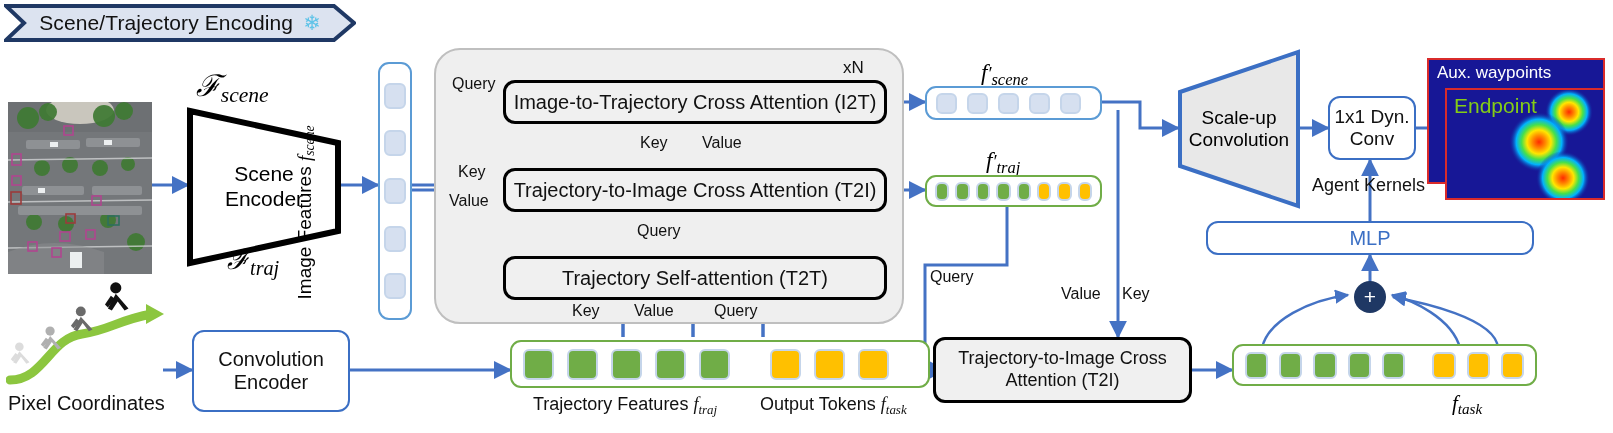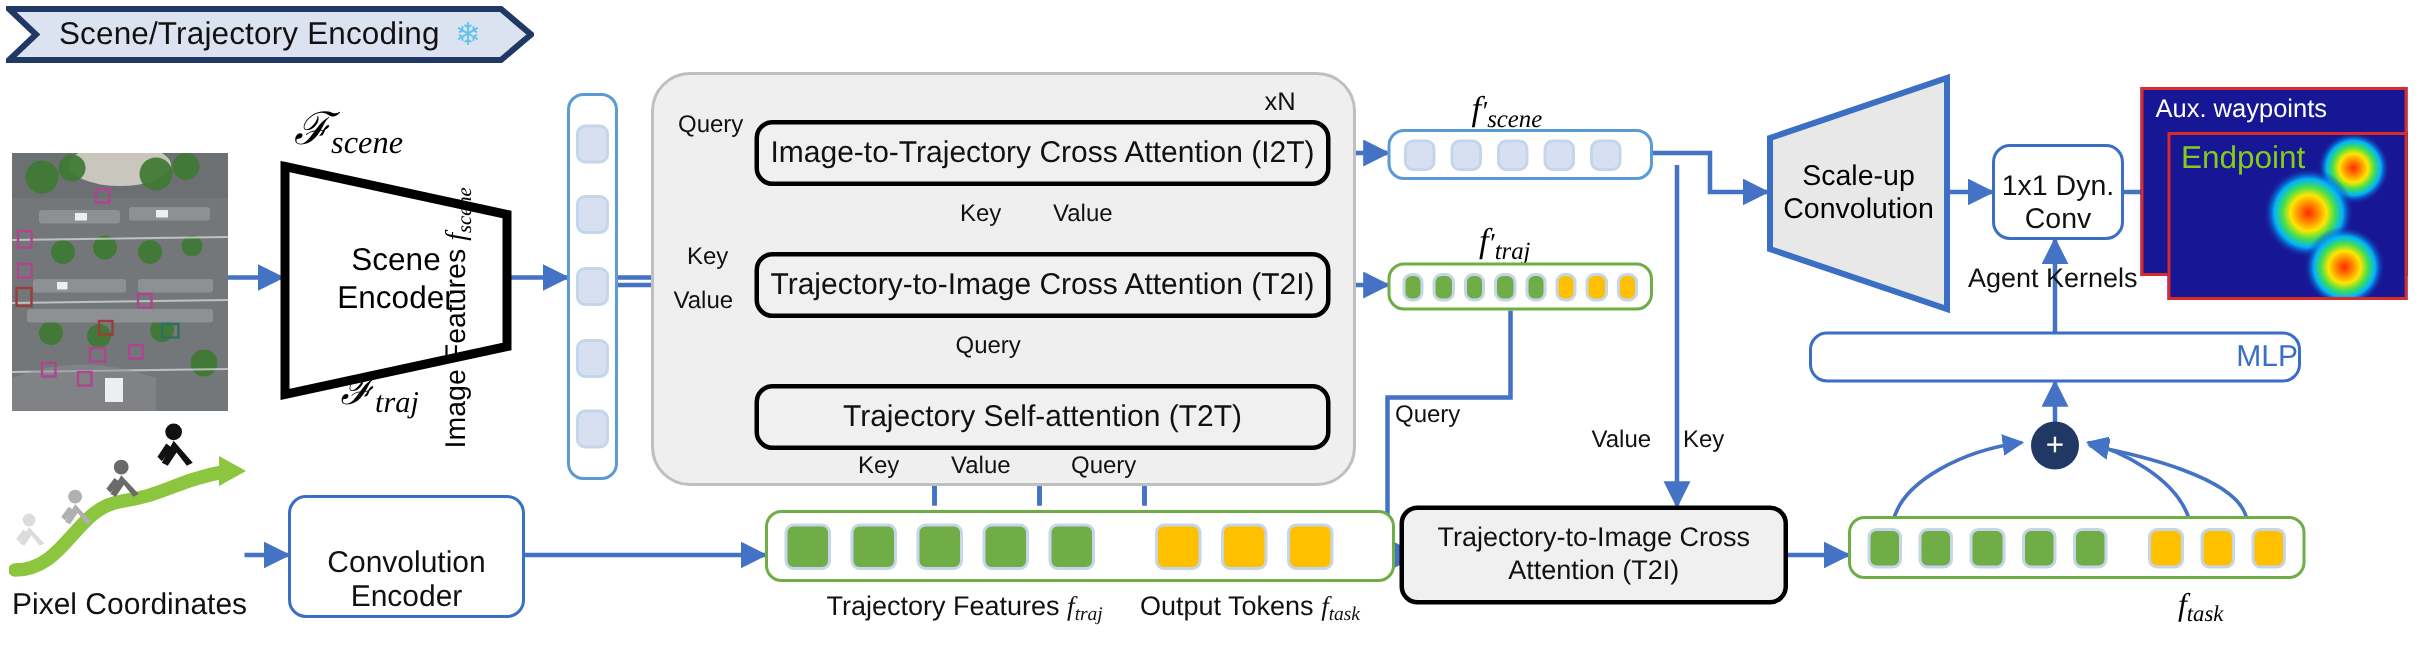--- a/index.html
+++ b/index.html
@@ -10,21 +10,21 @@
   .banner-wrap{position:absolute;height:38px;}
   .bnr-txt{font-size:21px;color:#111;letter-spacing:.1px;white-space:nowrap;}
   .ital{font-style:italic;font-family:"Liberation Serif",serif;}
   .sub{font-size:.72em;vertical-align:-.28em;font-style:italic;}
 
   
   .blk-black{border:3px solid #000;border-radius:12px;background:#f0f0f0;
              display:flex;align-items:center;justify-content:center;text-align:center;
              font-size:20px;color:#111;box-sizing:border-box;}
   .blk-blue{border:2.5px solid #3b6fc4;border-radius:12px;background:#fff;
-            display:flex;align-items:center;justify-content:flex-end;text-align:center;
+            display:flex;align-items:center;justify-content:center;text-align:center;
             font-size:20px;color:#111;box-sizing:border-box;}
   .blk-blue-txt{color:#3b6fc4;}
   .lbl{font-size:18px;color:#111;white-space:nowrap;}
   .lbl-sm{font-size:16px;color:#111;white-space:nowrap;}
 
   
   .tokrow{border:2.5px solid #70ad47;border-radius:11px;background:#fff;
           display:flex;align-items:center;box-sizing:border-box;}
   .tokcol{border:2.5px solid #5b9bd5;border-radius:11px;background:#fff;
           display:flex;flex-direction:column;align-items:center;justify-content:space-around;
@@ -269,21 +269,21 @@
     <div class="tok" style="width:31px;height:31px;background:#70ad47;"></div>
     <div class="tok" style="width:31px;height:31px;background:#70ad47;"></div>
     <div class="tok" style="width:31px;height:31px;background:#70ad47;"></div>
     <div class="tok" style="width:31px;height:31px;background:#70ad47;"></div>
     <div class="tok" style="width:31px;height:31px;background:#70ad47;"></div>
     <div style="width:14px;"></div>
     <div class="tok" style="width:31px;height:31px;background:#ffc000;"></div>
     <div class="tok" style="width:31px;height:31px;background:#ffc000;"></div>
     <div class="tok" style="width:31px;height:31px;background:#ffc000;"></div>
   </div>
-  <div class="abs lbl" style="left:551px;top:394px;">
+  <div class="abs lbl" style="left:533px;top:394px;">
     <span>Trajectory Features</span>
     <span class="mathlbl">f</span><span class="mathlbl sub">traj</span>
   </div>
   <div class="abs lbl" style="left:760px;top:394px;">
     <span>Output Tokens</span>
     <span class="mathlbl">f</span><span class="mathlbl sub">task</span>
   </div>
 
   <div class="abs mathlbl" style="left:981px;top:60px;font-size:23px;">
     <span>f</span><span style="font-size:.8em;">′</span><span class="sub">scene</span>

